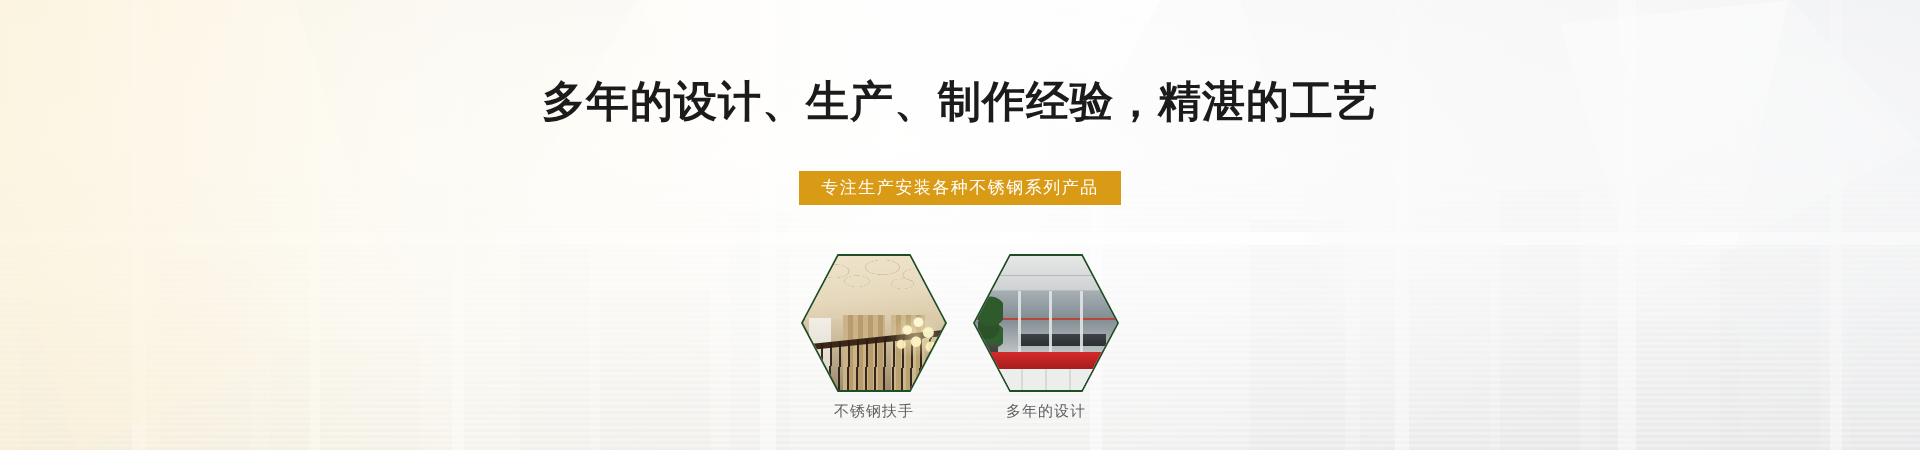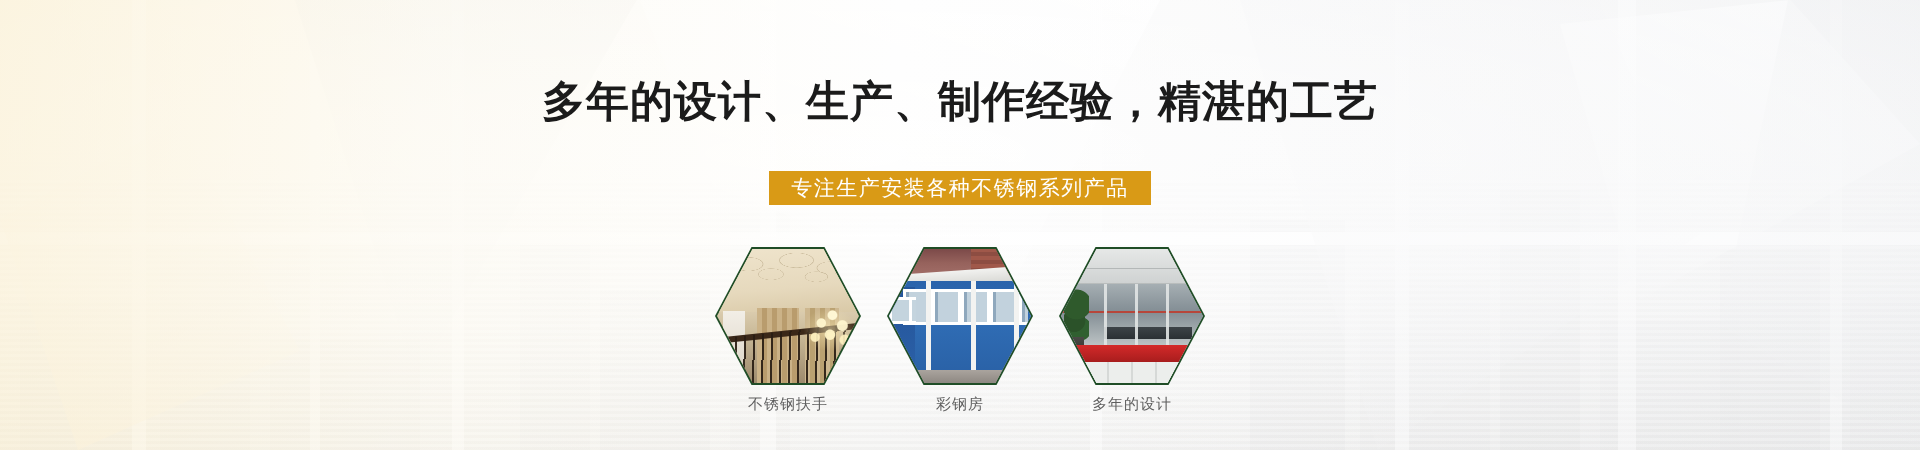--- a/index.html
+++ b/index.html
@@ -147,34 +147,34 @@
     white-space:nowrap;
   }
 
   .subbar-wrap {
     position:absolute; top:171px; left:0; width:1920px;
     display:flex; justify-content:center;
   }
   .subbar {
     background:#d99a16;
     color:#ffffff;
-    font-size:21px;
+    font-size:17px;
     line-height:34px;
     height:34px;
     padding:0 22px;
     letter-spacing:1.5px;
     white-space:nowrap;
   }
 
   .hex-row {
     position:absolute; top:247px; left:0; width:1920px;
     display:flex; justify-content:center; align-items:flex-start;
     gap:26px;
   }
-  .hex-item { width:146px; }
+  .hex-item { width:146px;margin-top:7px; }
   .hex {
     position:relative;
     width:146px; height:138px;
     clip-path:polygon(25% 0%, 75% 0%, 100% 50%, 75% 100%, 25% 100%, 0% 50%);
     background:#1f4d26;
     display:block;
   }
   .hex-inner {
     position:absolute; inset:2px;
     clip-path:polygon(25% 0%, 75% 0%, 100% 50%, 75% 100%, 25% 100%, 0% 50%);
@@ -347,40 +347,20 @@
               <div class="curtain2"></div>
               <div class="railtop"></div>
               <div class="rail"></div>
               <div class="chand"></div>
             </div>
           </div>
         </div>
         <div class="hex-label">不锈钢扶手</div>
       </div>
 
-      <div class="hex-item">
-        <div class="hex">
-          <div class="hex-inner">
-            <div class="ph-cabin">
-              <div class="sky"></div>
-              <div class="brick"></div>
-              <div class="roof"></div>
-              <div class="body"></div>
-              <div class="bodyside"></div>
-              <div class="winrow"></div>
-              <div class="winrow2"></div>
-              <div class="post p1"></div>
-              <div class="post p2"></div>
-              <div class="post p3"></div>
-              <div class="ground"></div>
-            </div>
-          </div>
-        </div>
-        <div class="hex-label">彩钢房</div>
-      </div>
 
       <div class="hex-item">
         <div class="hex">
           <div class="hex-inner">
             <div class="ph-door">
               <div class="ceil"></div>
               <div class="ceil-line"></div>
               <div class="glass"></div>
               <div class="bench"></div>
               <div class="redline"></div>

